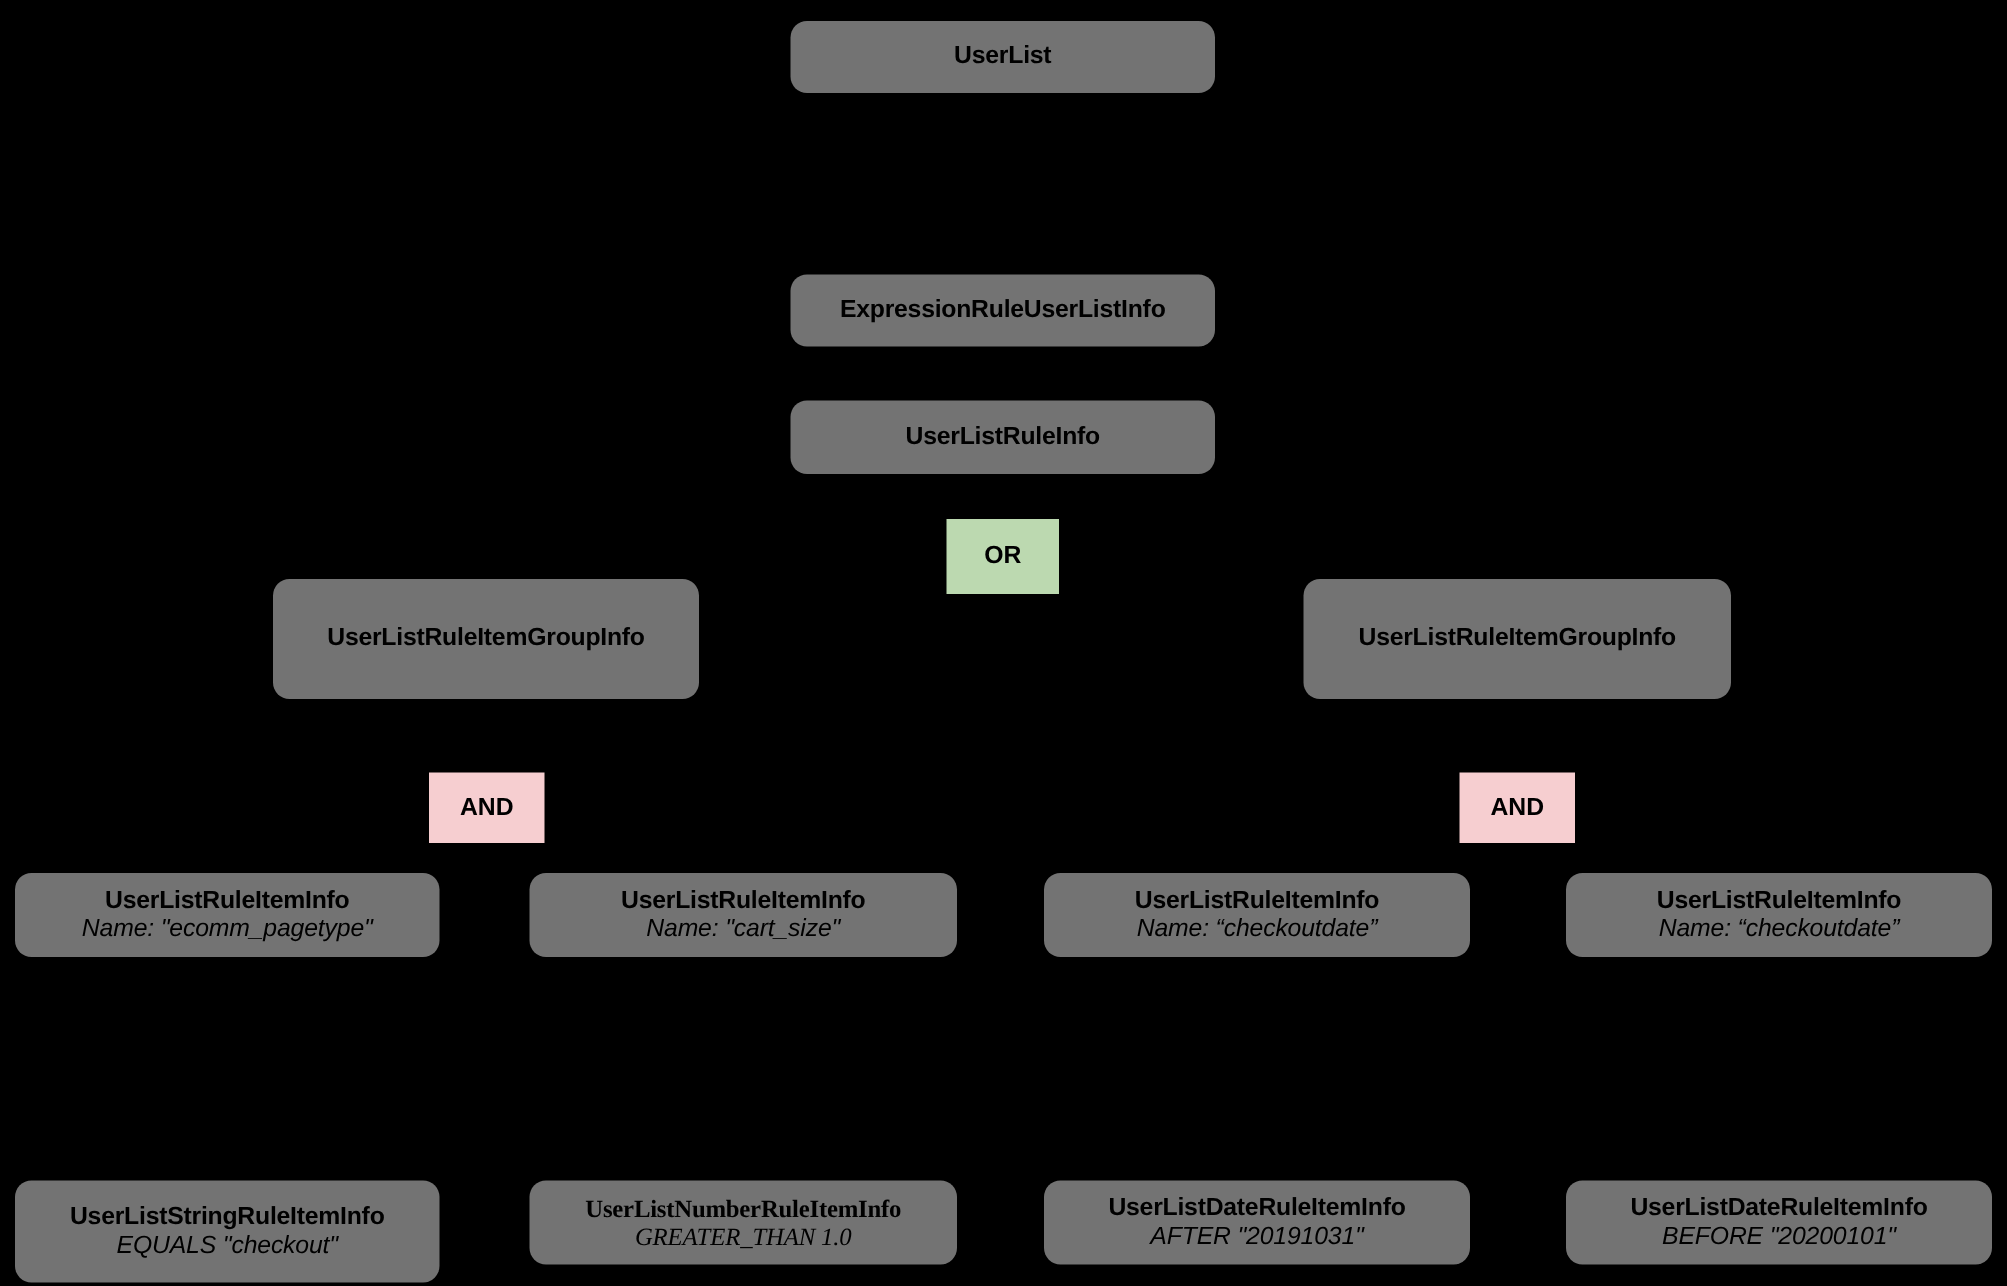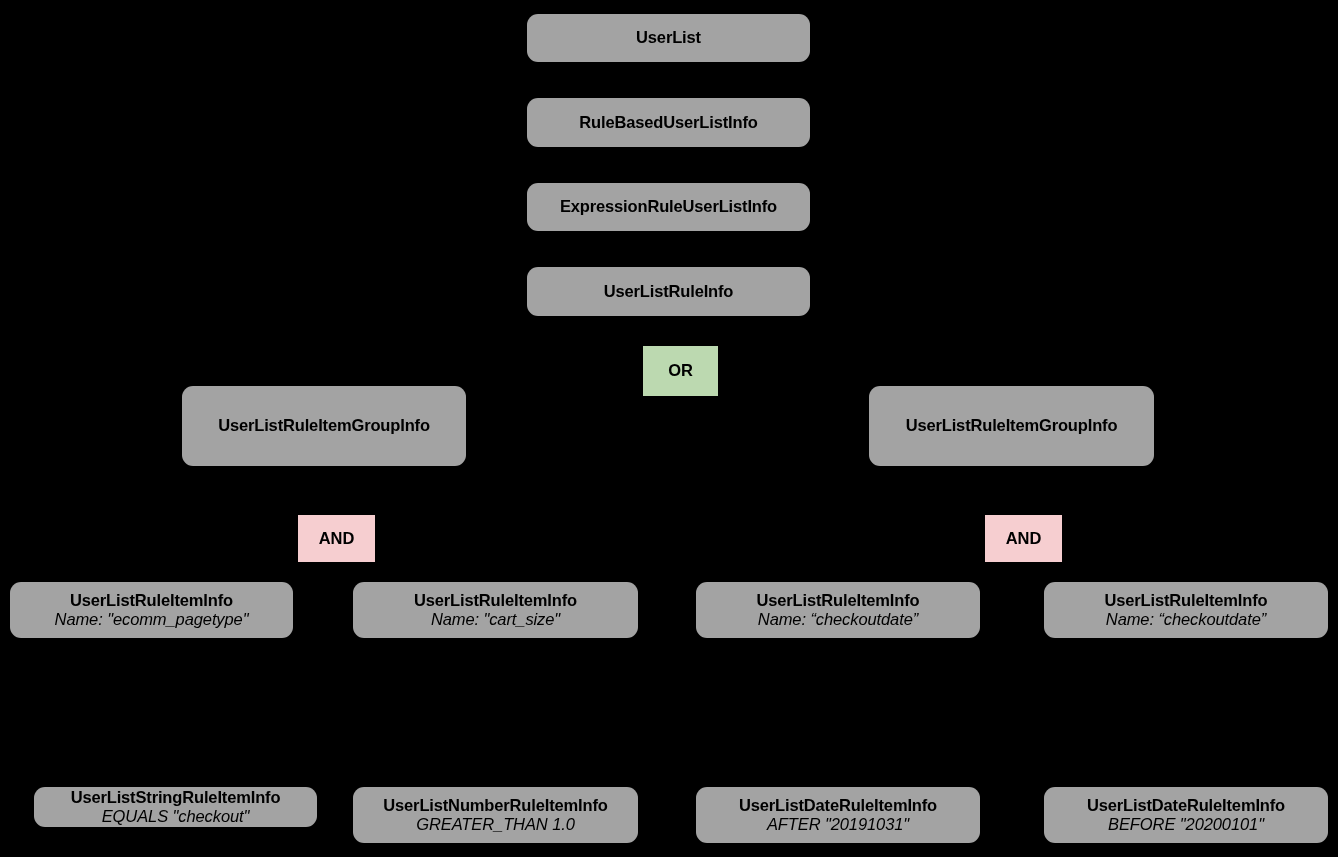--- a/index.html
+++ b/index.html
@@ -33,26 +33,25 @@
     box-sizing: border-box;
     display: flex;
     flex-direction: column;
     align-items: center;
     justify-content: center;
     text-align: center;
     line-height: 1.18;
     color: #000000;
   }
   .node-rounded {
-    background: #a3a3a3;
+    background: #737373;
     border-radius: 11px;
   }
   .node-rect {
     border-radius: 0;
-    margin-left: 12px;
   }
   .n-title {
     font-weight: bold;
     font-size: 16.5px;
     letter-spacing: -0.15px;
     white-space: nowrap;
   }
   .n-sub {
     font-style: italic;
     font-size: 16.5px;
@@ -94,23 +93,20 @@
     <g fill="#000000">
       <polygon points="324,380 316,368 332,368"></polygon>
       <polygon points="1011,380 1003,368 1019,368"></polygon>
     </g>
   </svg>
 
   <div class="node node-rounded" style="left:527px; top:14px; width:283px; height:48px;">
     <div class="n-title">UserList</div>
   </div>
 
-  <div class="node node-rounded" style="left:527px; top:98px; width:283px; height:49px;">
-    <div class="n-title">RuleBasedUserListInfo</div>
-  </div>
 
   <div class="node node-rounded" style="left:527px; top:183px; width:283px; height:48px;text-align:right;">
     <div class="n-title">ExpressionRuleUserListInfo</div>
   </div>
 
   <div class="node node-rounded" style="left:527px; top:267px; width:283px; height:49px;">
     <div class="n-title">UserListRuleInfo</div>
   </div>
 
   <div class="node node-rect op-or" style="left:631px; top:346px; width:75px; height:50px;">
@@ -146,26 +142,26 @@
   <div class="node node-rounded" style="left:696px; top:582px; width:284px; height:56px;">
     <div class="n-title">UserListRuleItemInfo</div>
     <div class="n-sub nowrap">Name: “checkoutdate”</div>
   </div>
 
   <div class="node node-rounded" style="left:1044px; top:582px; width:284px; height:56px;">
     <div class="n-title">UserListRuleItemInfo</div>
     <div class="n-sub nowrap">Name: “checkoutdate”</div>
   </div>
 
-  <div class="node node-rounded" style="left:10px; top:787px; width:283px; height:40px;margin-left:24px;">
+  <div class="node node-rounded" style="left:10px; top:787px; width:283px; height:68px;">
     <div class="n-title">UserListStringRuleItemInfo</div>
     <div class="n-sub nowrap">EQUALS "checkout"</div>
   </div>
 
-  <div class="node node-rounded" style="left:353px; top:787px; width:285px; height:56px;">
+  <div class="node node-rounded" style="left:353px; top:787px; width:285px; height:56px;font-family:Liberation Serif, serif;">
     <div class="n-title">UserListNumberRuleItemInfo</div>
     <div class="n-sub nowrap">GREATER_THAN 1.0</div>
   </div>
 
   <div class="node node-rounded" style="left:696px; top:787px; width:284px; height:56px;">
     <div class="n-title">UserListDateRuleItemInfo</div>
     <div class="n-sub nowrap">AFTER "20191031"</div>
   </div>
 
   <div class="node node-rounded" style="left:1044px; top:787px; width:284px; height:56px;">

